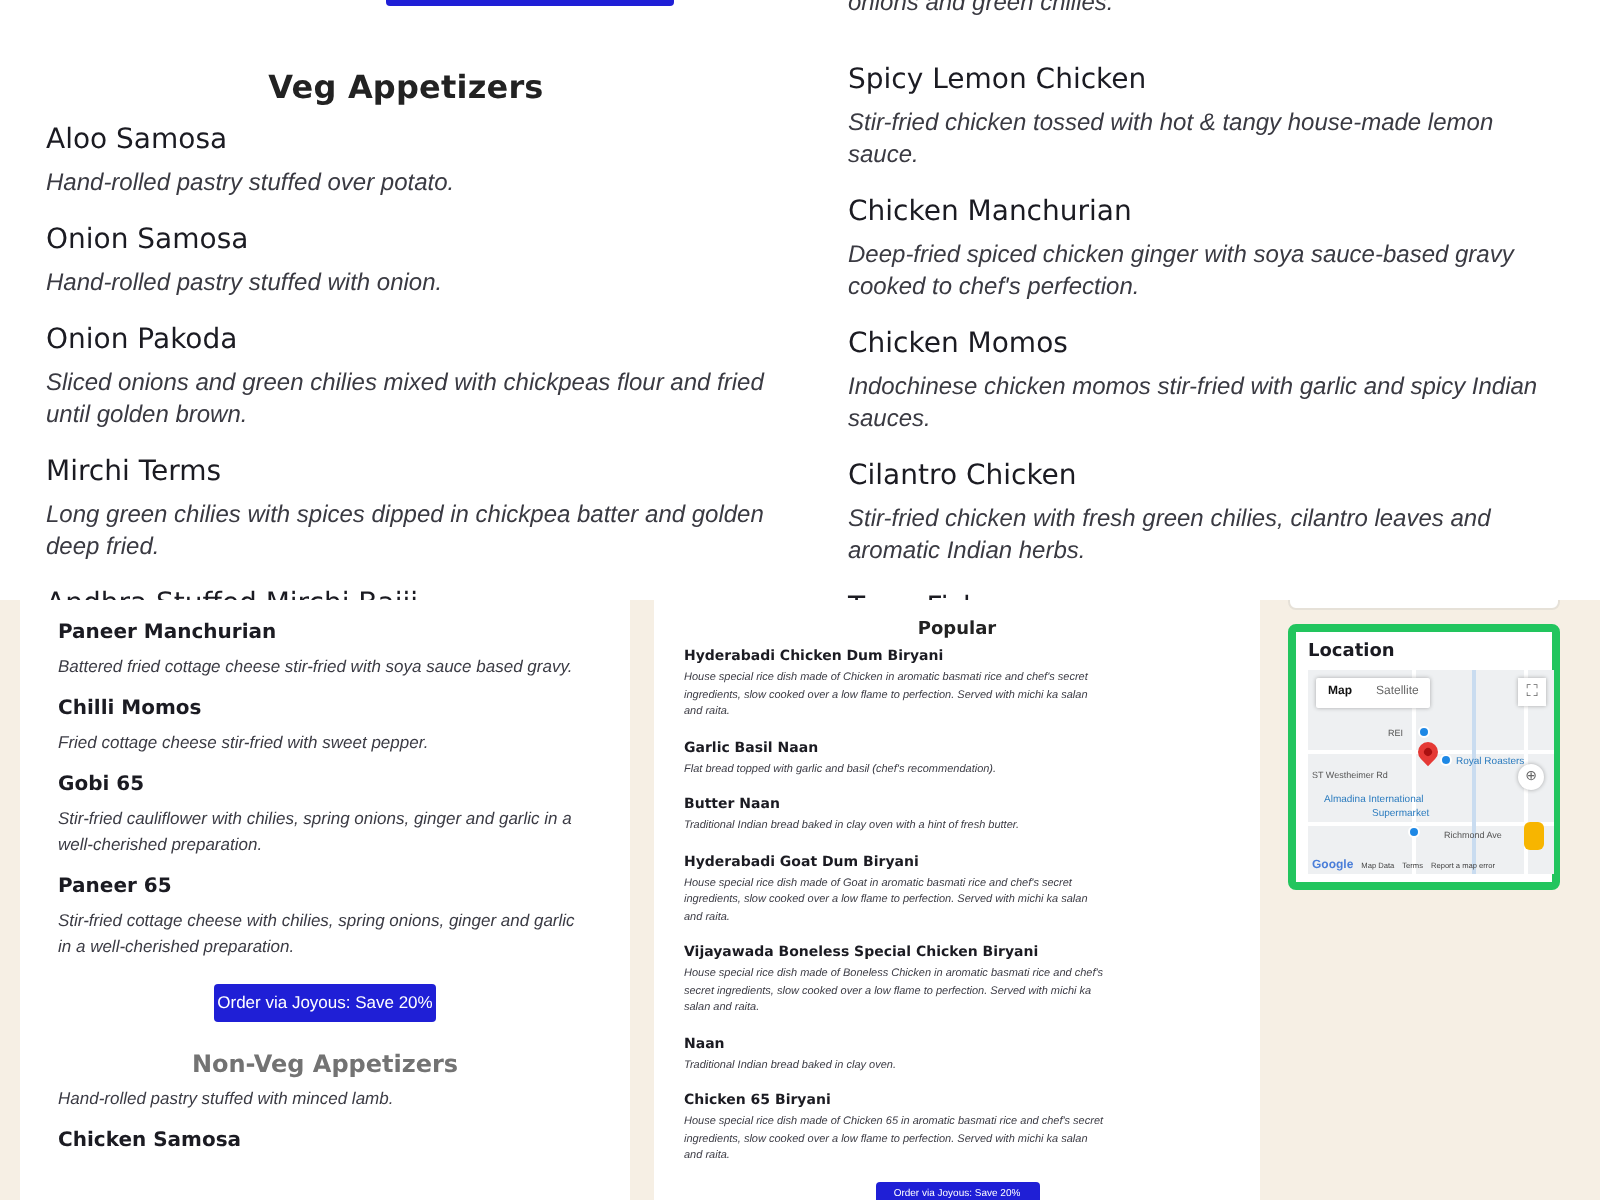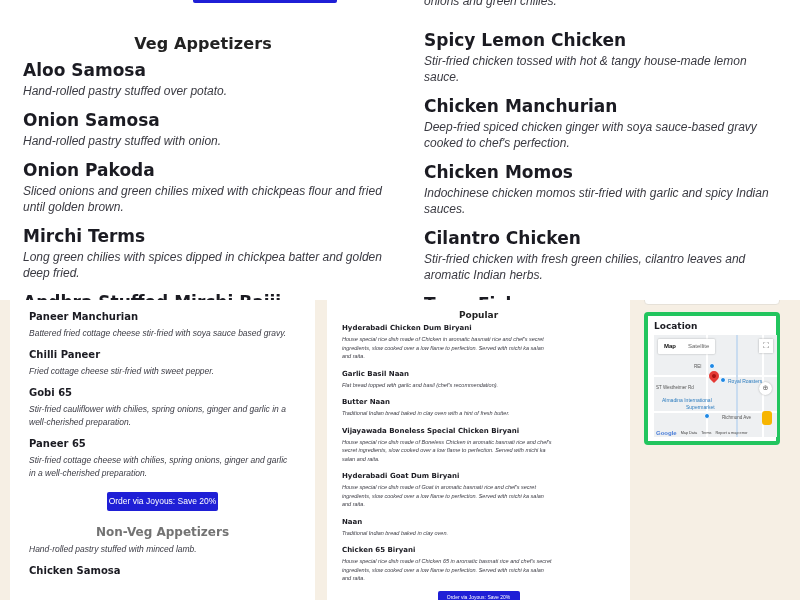--- a/index.html
+++ b/index.html
@@ -6,21 +6,21 @@
     html, body { width: 800px; height: 600px; overflow: hidden; background: #ffffff; }
     body { position: relative; font-family: "DejaVu Sans", sans-serif; color: #1d1d24; }
 
     
     .top { position: absolute; left: 0; top: 0; width: 800px; height: 300px; background: #fff; overflow: hidden; }
     .top-btn { position: absolute; left: 193px; top: -14px; width: 144px; height: 17px; background: #1f1fd6; border-radius: 2px; }
     .top-col-left { position: absolute; left: 23px; top: 30px; width: 360px; }
     .top-col-right { position: absolute; left: 424px; top: 0; width: 360px; }
     .top-heading { font-family: "DejaVu Sans", sans-serif; font-weight: bold; font-size: 16px; text-align: center; color: #222; margin: 4px 0 8px 0; letter-spacing: 0.1px; }
     .t-item { margin-bottom: 12px; }
-    .t-name { font-weight: bold; font-size: 17px; color: #1b1b22; line-height: 18px; margin-bottom: 4px; }
+    .t-name { font-weight: normal; font-size: 14px; color: #1b1b22; line-height: 18px; margin-bottom: 4px; }
     .t-desc { font-family: "Liberation Sans", sans-serif; font-style: italic; font-size: 12px; color: #3a3a42; line-height: 16px; }
     .cont-desc { font-family: "Liberation Sans", sans-serif; font-style: italic; font-size: 12px; color: #3a3a42; line-height: 16px; position: absolute; left: 424px; top: -7px; width: 360px; }
 
     
     .bottom { position: absolute; left: 0; top: 300px; width: 800px; height: 300px; background: #f6efe4; overflow: hidden; padding-left: 33px; }
     .panel-left { position: absolute; left: 10px; top: 0; width: 305px; height: 300px; background: #fff; padding: 10px 19px; }
     .panel-mid { position: absolute; left: 327px; top: 0; width: 303px; height: 300px; background: #fff; padding: 10px 15px; }
     .side-col { position: absolute; left: 640px; top: 0; width: 150px; height: 300px; }
 
     .l-item { margin-bottom: 8px; }
@@ -112,21 +112,21 @@
 </div>
 
 <div class="bottom">
 
   <div class="panel-left">
     <div class="l-item">
       <div class="l-name">Paneer Manchurian</div>
       <div class="l-desc">Battered fried cottage cheese stir-fried with soya sauce based gravy.</div>
     </div>
     <div class="l-item">
-      <div class="l-name">Chilli Paneer</div>
+      <div class="l-name">Chilli Momos</div>
       <div class="l-desc">Fried cottage cheese stir-fried with sweet pepper.</div>
     </div>
     <div class="l-item">
       <div class="l-name">Gobi 65</div>
       <div class="l-desc">Stir-fried cauliflower with chilies, spring onions, ginger and garlic in a well-cherished preparation.</div>
     </div>
     <div class="l-item">
       <div class="l-name">Paneer 65</div>
       <div class="l-desc">Stir-fried cottage cheese with chilies, spring onions, ginger and garlic in a well-cherished preparation.</div>
     </div>
@@ -148,26 +148,26 @@
     </div>
     <div class="m-item">
       <div class="m-name">Garlic Basil Naan</div>
       <div class="m-desc">Flat bread topped with garlic and basil (chef's recommendation).</div>
     </div>
     <div class="m-item">
       <div class="m-name">Butter Naan</div>
       <div class="m-desc">Traditional Indian bread baked in clay oven with a hint of fresh butter.</div>
     </div>
     <div class="m-item">
+      <div class="m-name">Hyderabadi Goat Dum Biryani</div>
+      <div class="m-desc">House special rice dish made of Goat in aromatic basmati rice and chef's secret ingredients, slow cooked over a low flame to perfection. Served with michi ka salan and raita.</div>
+    </div>
+    <div class="m-item">
       <div class="m-name">Vijayawada Boneless Special Chicken Biryani</div>
       <div class="m-desc">House special rice dish made of Boneless Chicken in aromatic basmati rice and chef's secret ingredients, slow cooked over a low flame to perfection. Served with michi ka salan and raita.</div>
-    </div>
-    <div class="m-item">
-      <div class="m-name">Hyderabadi Goat Dum Biryani</div>
-      <div class="m-desc">House special rice dish made of Goat in aromatic basmati rice and chef's secret ingredients, slow cooked over a low flame to perfection. Served with michi ka salan and raita.</div>
     </div>
     <div class="m-item">
       <div class="m-name">Naan</div>
       <div class="m-desc">Traditional Indian bread baked in clay oven.</div>
     </div>
     <div class="m-item">
       <div class="m-name">Chicken 65 Biryani</div>
       <div class="m-desc">House special rice dish made of Chicken 65 in aromatic basmati rice and chef's secret ingredients, slow cooked over a low flame to perfection. Served with michi ka salan and raita.</div>
     </div>
     <button class="m-btn">Order via Joyous: Save 20%</button>

